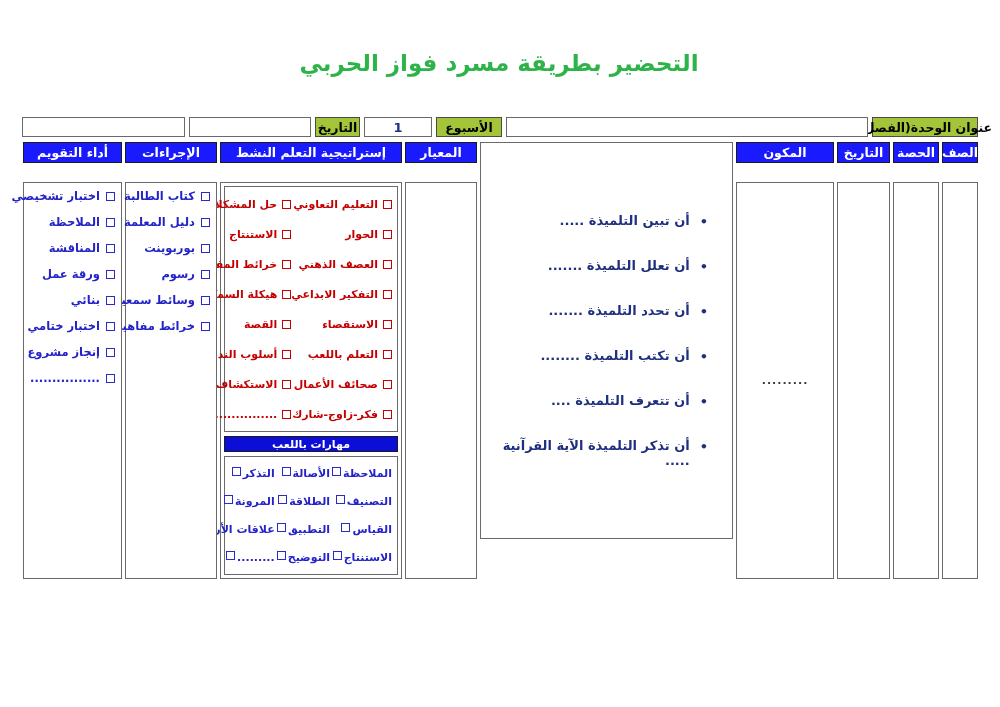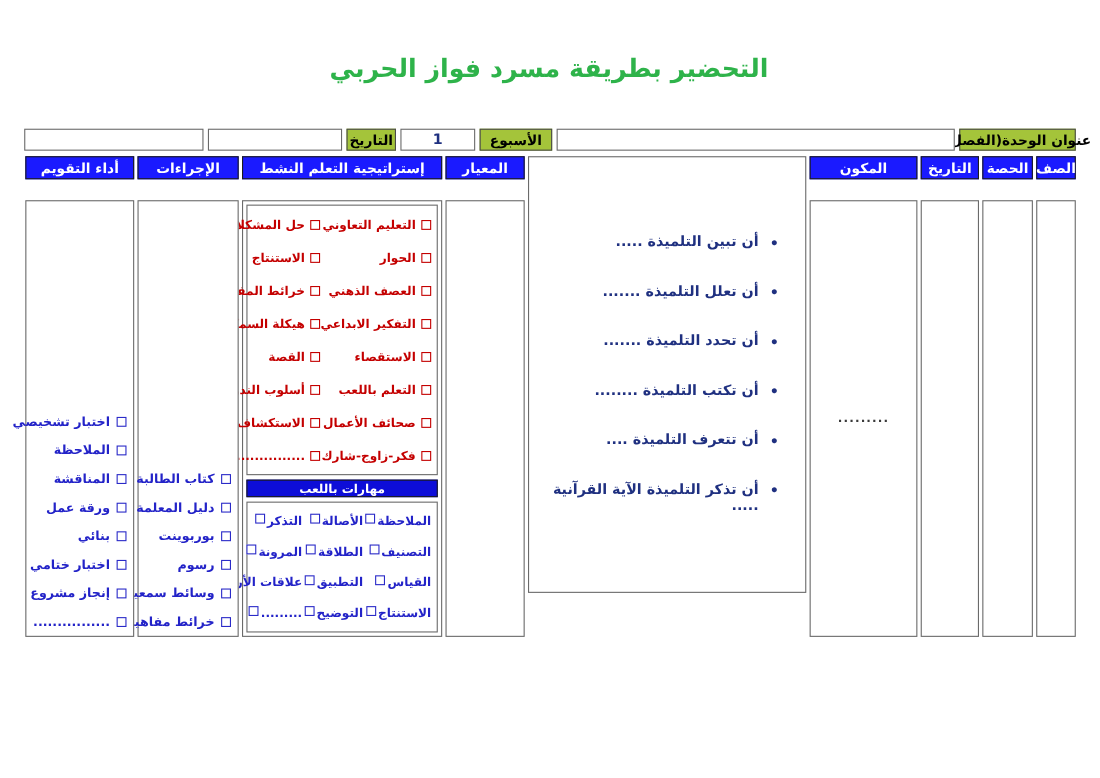--- a/index.html
+++ b/index.html
@@ -66,21 +66,21 @@
   .skill-grid{
     flex:1; display:grid; grid-template-columns:1.05fr .95fr 1.1fr;
     align-content:space-around; padding:2px 5px; column-gap:2px;
   }
   .skill-item{
     display:flex; align-items:flex-start; gap:2px;
     color:#2323c8; font-weight:bold; font-size:11px; white-space:nowrap;
   }
 
   
-  .td.listcol{ display:flex; flex-direction:column; justify-content:flex-end; gap:12px; padding:6px 6px; }
+  .td.listcol{ display:flex; flex-direction:column; justify-content:flex-start; gap:12px; padding:6px 6px; }
   .chk-item{
     display:flex; align-items:center; gap:6px;
     color:#2323c8; font-weight:bold; font-size:11.5px; white-space:nowrap;
   }
 
   
   .cb{ width:9px; height:9px; border:1.6px solid #2a2ac8; display:inline-block; flex:none; background:#fff; }
   .cb.red{ border-color:#c40000; }
 </style>
 </head>

